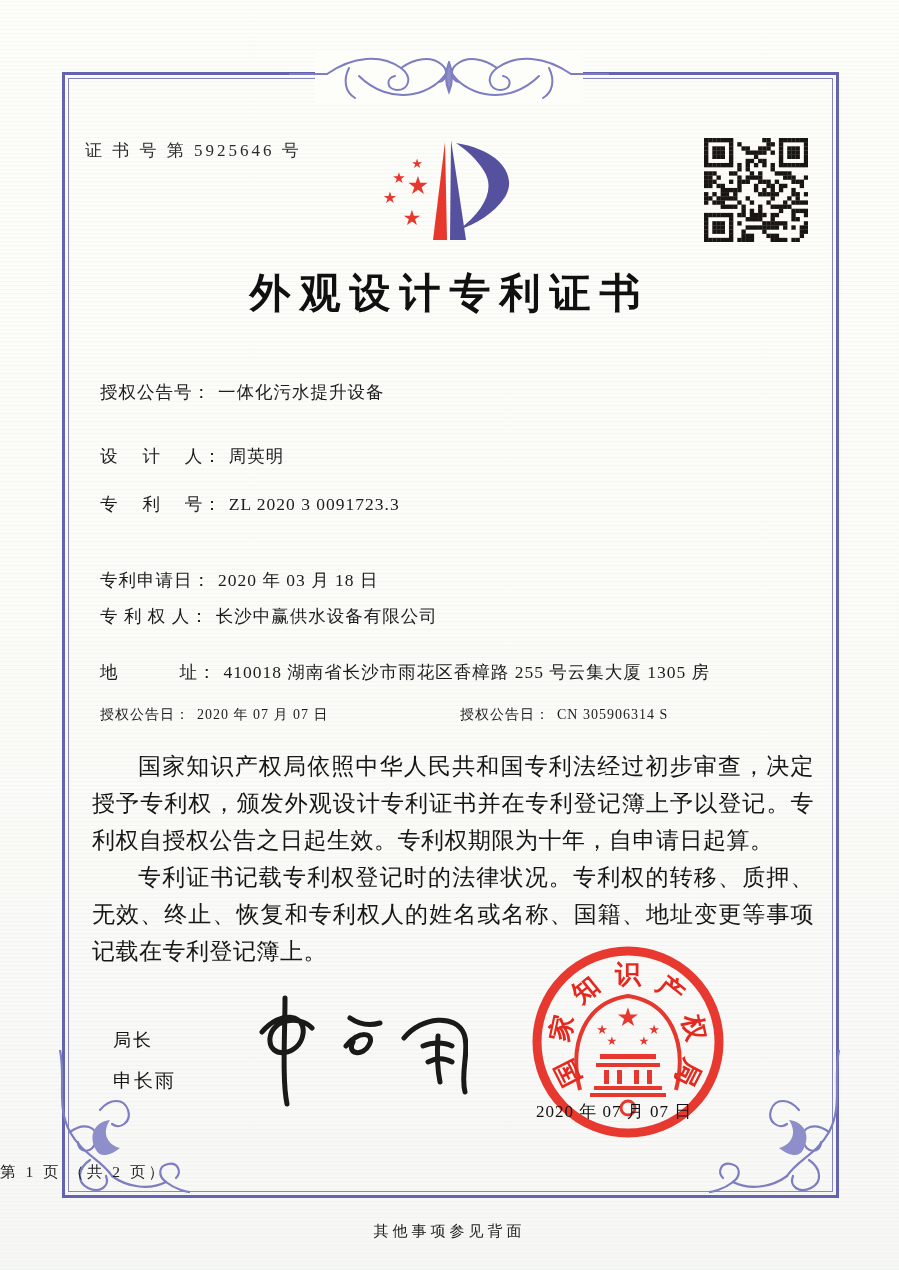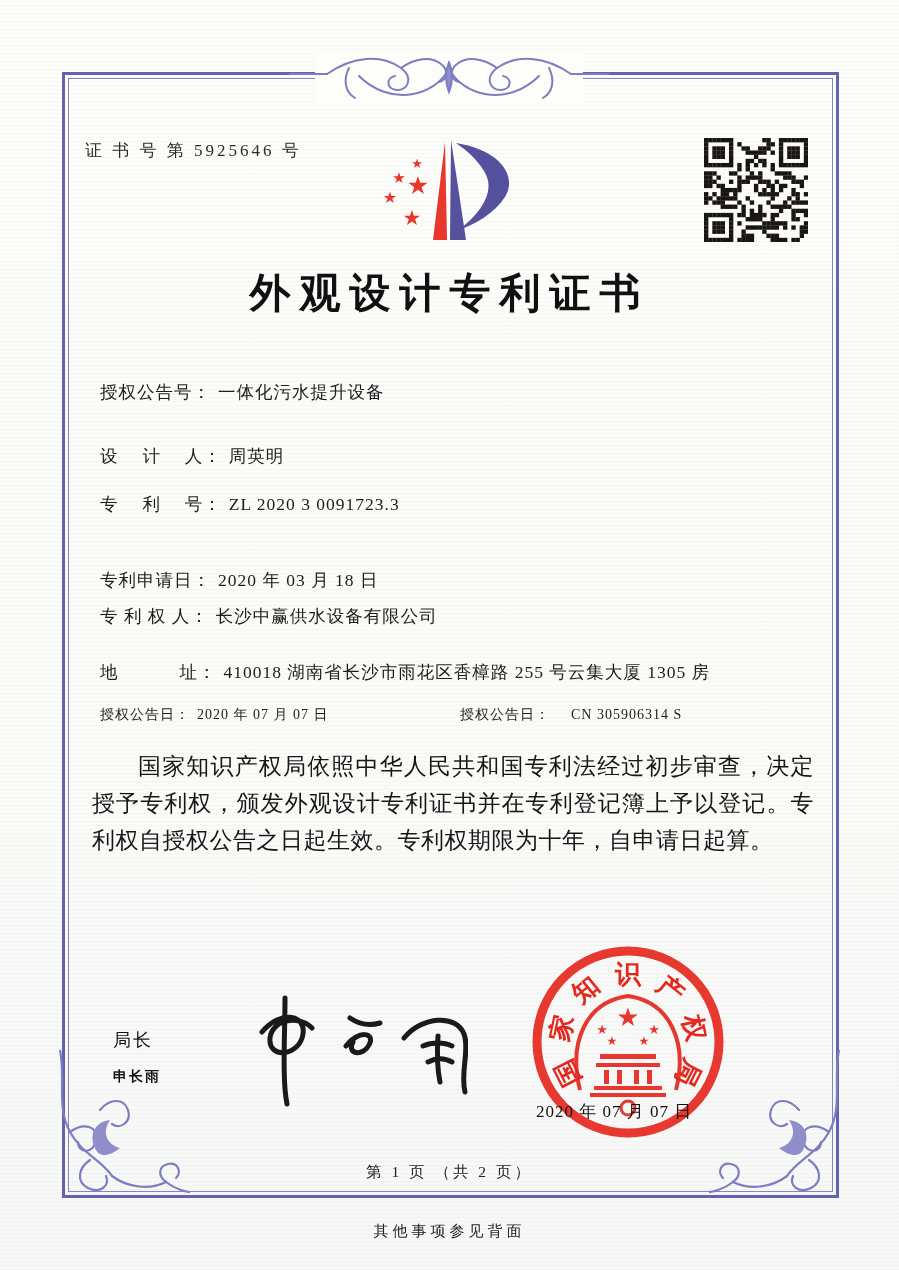--- a/index.html
+++ b/index.html
@@ -58,31 +58,31 @@
   .grant-no{position:absolute;left:360px;top:0;}
 
   .body-text{
     position:absolute;left:92px;top:748px;width:722px;
     font-size:23px;line-height:37px;color:#161616;
     text-align:justify;letter-spacing:.5px;
   }
   .body-text p{margin:0;text-indent:2em;}
 
   .sig-title{position:absolute;left:113px;top:1028px;font-size:18px;color:#141414;letter-spacing:2px;font-family:"Liberation Sans","DejaVu Sans",sans-serif;}
-  .sig-name{position:absolute;left:113px;top:1068px;font-size:14px;color:#141414;letter-spacing:2px;font-family:"Liberation Sans","DejaVu Sans",sans-serif;font-weight:bold;}
+  .sig-name{position:absolute;left:113px;top:1068px;font-size:19px;color:#141414;letter-spacing:2px;font-family:"Liberation Sans","DejaVu Sans",sans-serif;}
   #signature{position:absolute;left:218px;top:992px;}
 
   #seal{position:absolute;left:528px;top:942px;}
   .seal-date{
     position:absolute;left:536px;top:1100px;width:190px;
     font-size:17px;color:#121212;letter-spacing:1px;white-space:nowrap;
   }
 
   .footer-page{
-    position:absolute;left:0;top:1162px;width:899px;text-align:center;
+    position:absolute;left:0;top:1162px;width:899px;
     font-size:15.5px;letter-spacing:3px;color:#222;
   }
   .footer-note{
     position:absolute;left:0;top:1222px;width:899px;text-align:center;
     font-size:15px;letter-spacing:4px;color:#222;
   }
 </style>
 </head>
 <body>
 
@@ -463,25 +463,26 @@
       <div class="field-row" style="top: 380px;"><span class="lbl">授权公告号：</span><span class="val">一体化污水提升设备</span></div>
       <div class="field-row" style="top: 444px;"><span class="lbl">设　 计　 人：</span><span class="val">周英明</span></div>
       <div class="field-row" style="top: 492px;"><span class="lbl">专　 利　 号：</span><span class="val">ZL 2020 3 0091723.3</span></div>
       <div class="field-row" style="top: 568px;"><span class="lbl">专利申请日：</span><span class="val">2020 年 03 月 18 日</span></div>
       <div class="field-row" style="top: 604px;"><span class="lbl">专 利 权 人：</span><span class="val">长沙中赢供水设备有限公司</span></div>
       <div class="field-row" style="top: 660px;"><span class="lbl">地　　　 址：</span><span class="val">410018 湖南省长沙市雨花区香樟路 255 号云集大厦 1305 房</span></div>
     </div>
 
   <div class="grant-row">
     <span>授权公告日：</span><span class="val" style="margin-left:7px">2020 年 07 月 07 日</span>
-    <span class="grant-no"><span>授权公告日：</span><span style="margin-left:21px">CN 305906314 S</span></span>
+    <span class="grant-no"><span>授权公告日：</span><span style="margin-left:7px">CN 305906314 S</span></span>
   </div>
 
   <div class="body-text">
     <p>国家知识产权局依照中华人民共和国专利法经过初步审查，决定授予专利权，颁发外观设计专利证书并在专利登记簿上予以登记。专利权自授权公告之日起生效。专利权期限为十年，自申请日起算。</p>
+    <p>专利证书记载专利权登记时的法律状况。专利权的转移、质押、无效、终止、恢复和专利权人的姓名或名称、国籍、地址变更等事项记载在专利登记簿上。</p>
   </div>
 
   <div class="sig-title">局长</div>
   <div class="sig-name">申长雨</div>
 
   <svg id="signature" width="250" height="120" viewBox="0 0 250 120">
     <g stroke="#1a1a1a" stroke-width="5" fill="none" stroke-linecap="round" stroke-linejoin="round">
       <path d="M44 40 C62 18 88 22 85 42 C82 64 50 68 52 46 C54 28 80 22 94 36"></path>
       <path d="M67 6 C67 42 64 88 69 112"></path>
       <path d="M128 54 C140 38 158 40 151 53 C145 65 128 62 135 50"></path>

